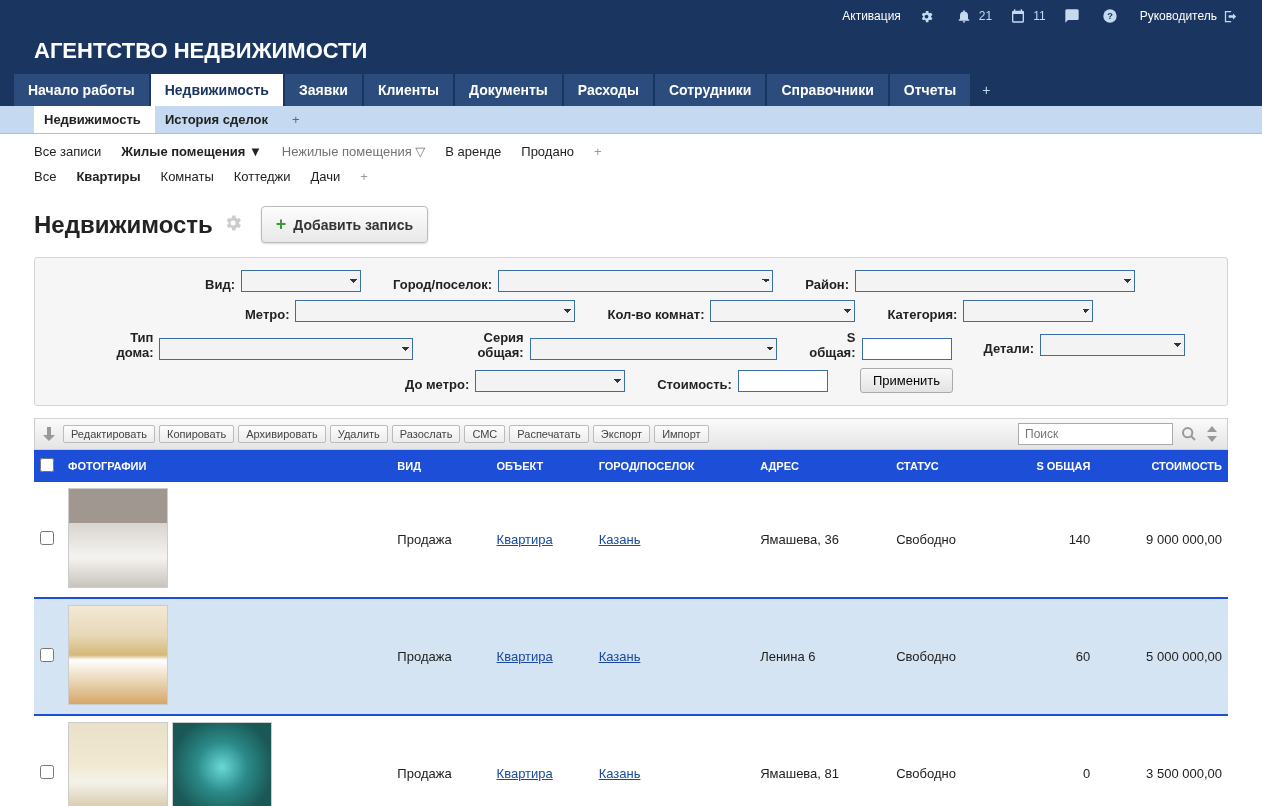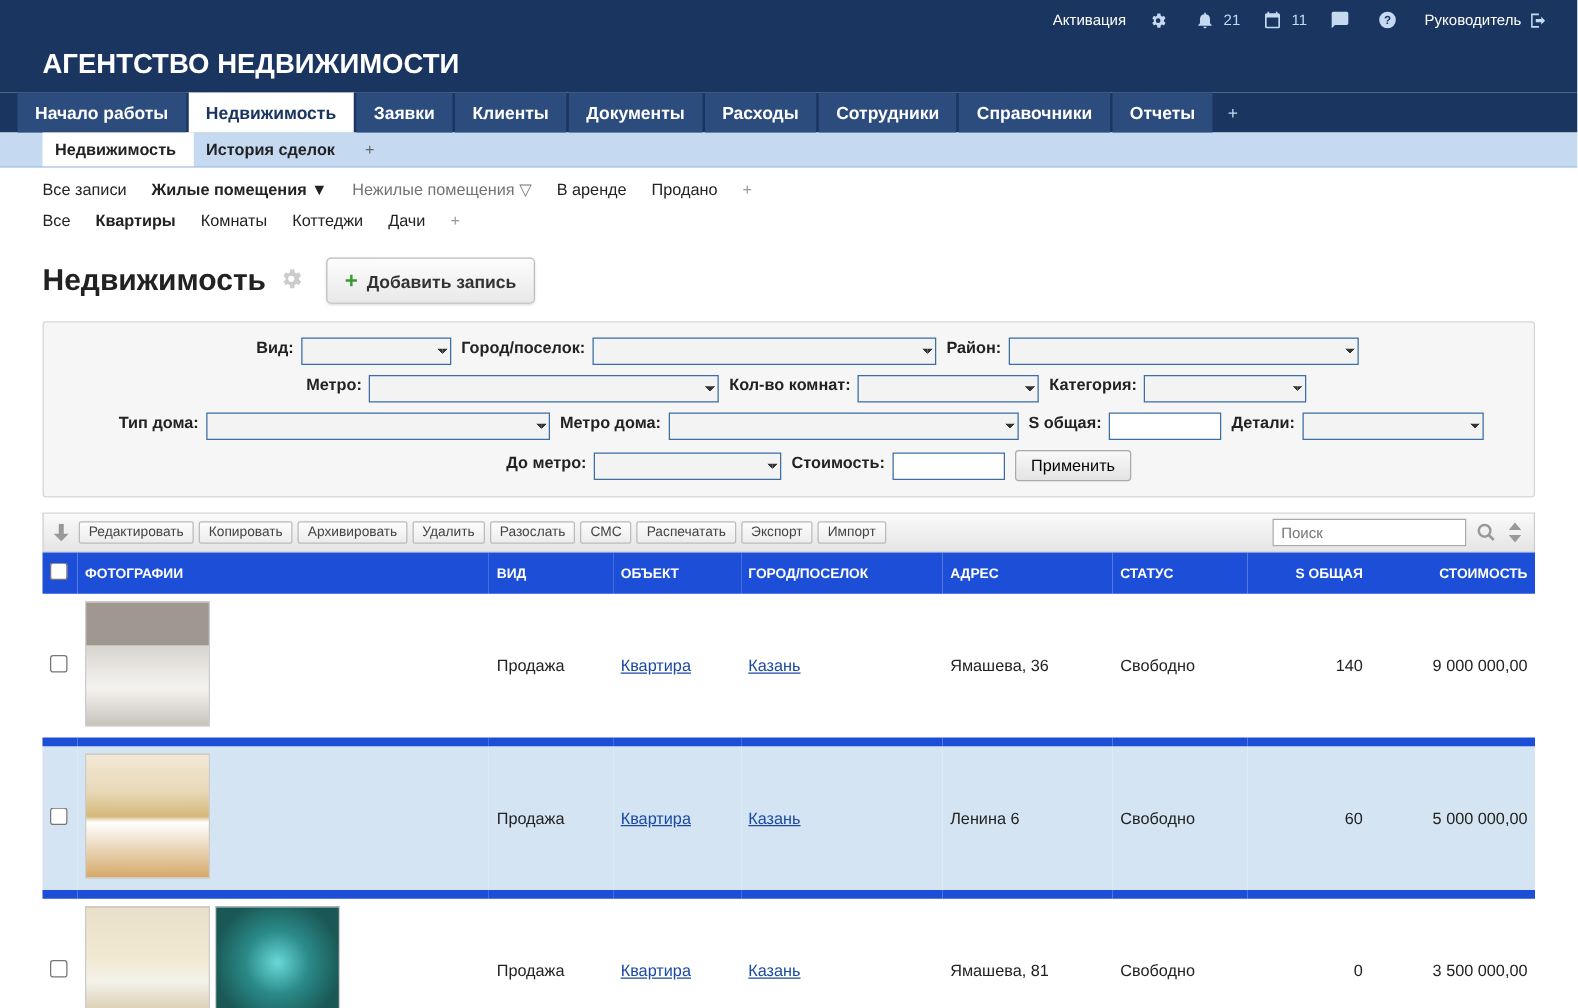--- a/index.html
+++ b/index.html
@@ -36,39 +36,39 @@
   .page-title-row { display: flex; align-items: center; padding: 18px 34px 14px; }
   .page-title { font-size: 24px; font-weight: bold; margin-right: 10px; }
   .gear-lite { color: #bbb; margin-right: 18px; cursor: pointer; }
   .add-btn { background: linear-gradient(#fdfdfd, #e8e8e8); border: 1px solid #bbb; border-radius: 4px; padding: 7px 14px; font-size: 14px; font-weight: bold; color: #333; cursor: pointer; display: flex; align-items: center; box-shadow: 0 1px 2px rgba(0,0,0,0.15); }
   .add-btn .plus-green { color: #3a9b35; font-size: 18px; margin-right: 7px; font-weight: bold; }
   
   
   .filters-panel { background: #f6f6f6; border: 1px solid #d5d5d5; border-radius: 3px; margin: 0 34px; padding: 12px 30px; }
   .filters-line { display: flex; align-items: center; justify-content: flex-start; margin-bottom: 8px; }
   .filters-line:last-child { margin-bottom: 0; }
-  .fgroup { display: flex; align-items: flex-start; margin-right: 8px; }
+  .fgroup { display: flex; align-items: flex-end; margin-right: 32px; }
   .flabel { font-size: 13px; margin-right: 6px; font-weight: bold; text-align: right; }
   .fselect, .finput { border: 1px solid #3a6ea5; background: #fff; height: 22px; font-size: 12px; padding: 0 4px; }
   .fselect { appearance: none; background-image: linear-gradient(45deg, transparent 50%, #333 50%), linear-gradient(135deg, #333 50%, transparent 50%); background-position: right 6px center, right 2px center; background-size: 4px 4px, 4px 4px; background-repeat: no-repeat; padding-right: 18px; background-color: #f3f3f3; }
   .apply-btn { background: linear-gradient(#f9f9f9, #e3e3e3); border: 1px solid #aaa; border-radius: 3px; padding: 4px 12px; cursor: pointer; font-size: 13px; }
   
   
   .toolbar { background: linear-gradient(#fafafa, #e5e5e5); border: 1px solid #ccc; border-top: 1px solid #d5d5d5; margin: 12px 34px 0; display: flex; align-items: center; padding: 4px 8px; }
   .toolbar .tl-arrow { color: #888; margin-right: 8px; display:flex; align-items:center; }
   .tool-btn { background: linear-gradient(#fdfdfd, #ececec); border: 1px solid #bbb; border-radius: 2px; padding: 2px 7px; font-size: 11px; margin-right: 4px; cursor: pointer; color: #444; }
   .toolbar-spacer { flex: 1; }
   .search-box { border: 1px solid #aaa; height: 22px; width: 155px; font-size: 12px; padding: 0 6px; background: #fff; color: #888; }
   .toolbar .icon-btn { margin-left: 8px; color: #888; cursor: pointer; display:flex; }
   
   
   .tbl { margin: 0 34px; border-collapse: collapse; width: calc(100% - 68px); }
   .tbl th { background: #1d4ed8; color: #fff; font-size: 11px; padding: 8px 6px; text-align: left; font-weight: bold; }
   .tbl th.right, .tbl td.right { text-align: right; }
-  .tbl td { padding: 6px 6px; font-size: 13px; vertical-align: middle; border-bottom: 7px solid #1d4ed8; }
+  .tbl td { padding: 6px 6px; font-size: 13px; vertical-align: middle; border-bottom: 2px solid #1d4ed8; }
   .tbl tr.row-highlight td { background: #d5e4f3; }
   .tbl .link { color: #1a4aa0; text-decoration: underline; cursor: pointer; }
   .thumb { width: 100px; height: 100px; display: inline-block; margin-right: 4px; border: 1px solid #ccc; }
   .thumb.room1 { background: linear-gradient(180deg, #a09890 0%, #a09890 35%, #d8d5d0 35%, #f5f3f0 70%, #c8c4bd 100%); position:relative; }
   .thumb.room2 { background: linear-gradient(180deg, #f2e8d5 0%, #e8d8b8 30%, #d4b878 50%, #fff 55%, #d4a868 100%); }
   .thumb.room3 { background: linear-gradient(180deg, #e8e0c8 0%, #f0e8d0 40%, #f5f2ea 60%, #c8b890 100%); }
   .thumb.room4 { background: radial-gradient(circle at 50% 45%, #6ad8d8 0%, #2a8a88 35%, #1a5856 70%); }
   .chk { width: 14px; height: 14px; }
 </style>
 </head>
@@ -197,21 +197,21 @@
         <select class="fselect" style="width:130px"></select>
       </div>
   </div>
   <div class="filters-line">
     <div style="flex:0 0 30px"></div>
     <div class="fgroup">
         <span class="flabel">Тип дома:</span>
         <select class="fselect" style="width:275px"></select>
       </div>
     <div class="fgroup">
-        <span class="flabel">Метро дома:</span>
+        <span class="flabel">Серия общая:</span>
         <select class="fselect" style="width:280px"></select>
       </div>
     <div class="fgroup">
         <span class="flabel">S общая:</span>
         <input class="finput" style="width: 90px;">
       </div>
     <div class="fgroup">
         <span class="flabel">Детали:</span>
         <select class="fselect" style="width:145px"></select>
       </div>

